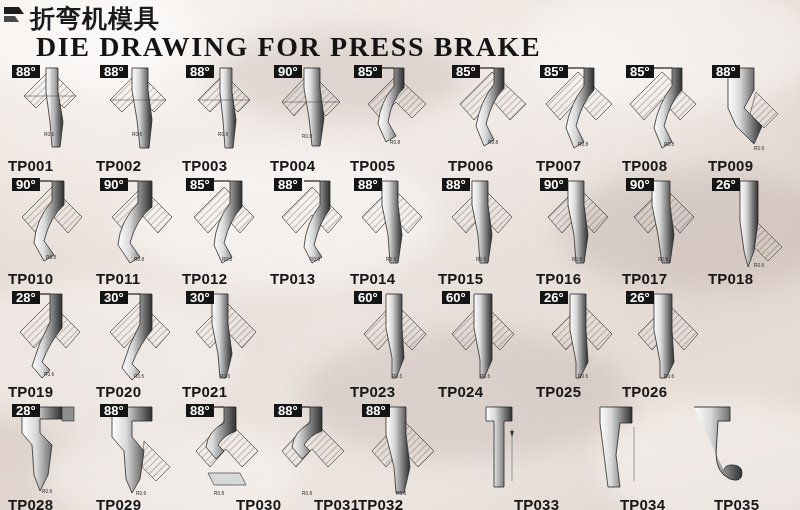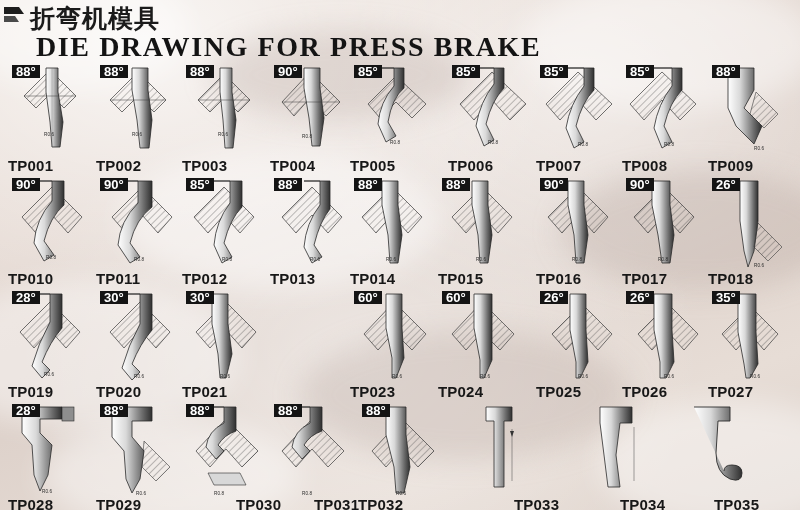--- a/index.html
+++ b/index.html
@@ -422,29 +422,20 @@
       <div class="cell" style="left:620px;">
         <svg class="die-svg" width="88" height="113" viewBox="0 0 88 113">
           <polygon points="48,16 78,46 64,62 48,44 32,62 18,46" fill="url(#hatch1)" stroke="#3a3a3a" stroke-width="0.7"></polygon>
           <path d="M34,6 L52,6 L52,42 L54,74 L46,90 L40,90 L40,74 L34,42 Z" fill="url(#g1a)" stroke="#2a2a2a" stroke-width="0.8"></path>
         </svg>
         <div class="angle-badge">26°</div>
         <div class="dim-note" style="left:44px; top:86px;">R0.6</div>
         <div class="code-label">TP026</div>
       </div>
 
-      <div class="cell" style="left:706px;">
-        <svg class="die-svg" width="88" height="113" viewBox="0 0 88 113">
-          <polygon points="44,18 72,46 58,62 44,46 30,62 16,46" fill="url(#hatch1)" stroke="#3a3a3a" stroke-width="0.7"></polygon>
-          <path d="M32,6 L50,6 L50,44 L52,76 L44,90 L40,90 L38,76 L32,44 Z" fill="url(#g1a)" stroke="#2a2a2a" stroke-width="0.8"></path>
-        </svg>
-        <div class="angle-badge">35°</div>
-        <div class="dim-note" style="left:44px; top:86px;">R0.6</div>
-        <div class="code-label">TP027</div>
-      </div>
     </div>
 
     <div class="row">
 
       <div class="cell" style="left:6px;">
         <svg class="die-svg" width="88" height="113" viewBox="0 0 88 113">
           <path d="M16,6 L56,6 L56,18 L34,18 L34,32 L46,44 L42,74 L34,90 L28,74 L26,44 L16,32 Z" fill="url(#g1a)" stroke="#2a2a2a" stroke-width="0.8"></path>
           <rect x="56" y="6" width="12" height="14" fill="#8e8e8e" stroke="#2a2a2a" stroke-width="0.6"></rect>
         </svg>
         <div class="angle-badge">28°</div>

